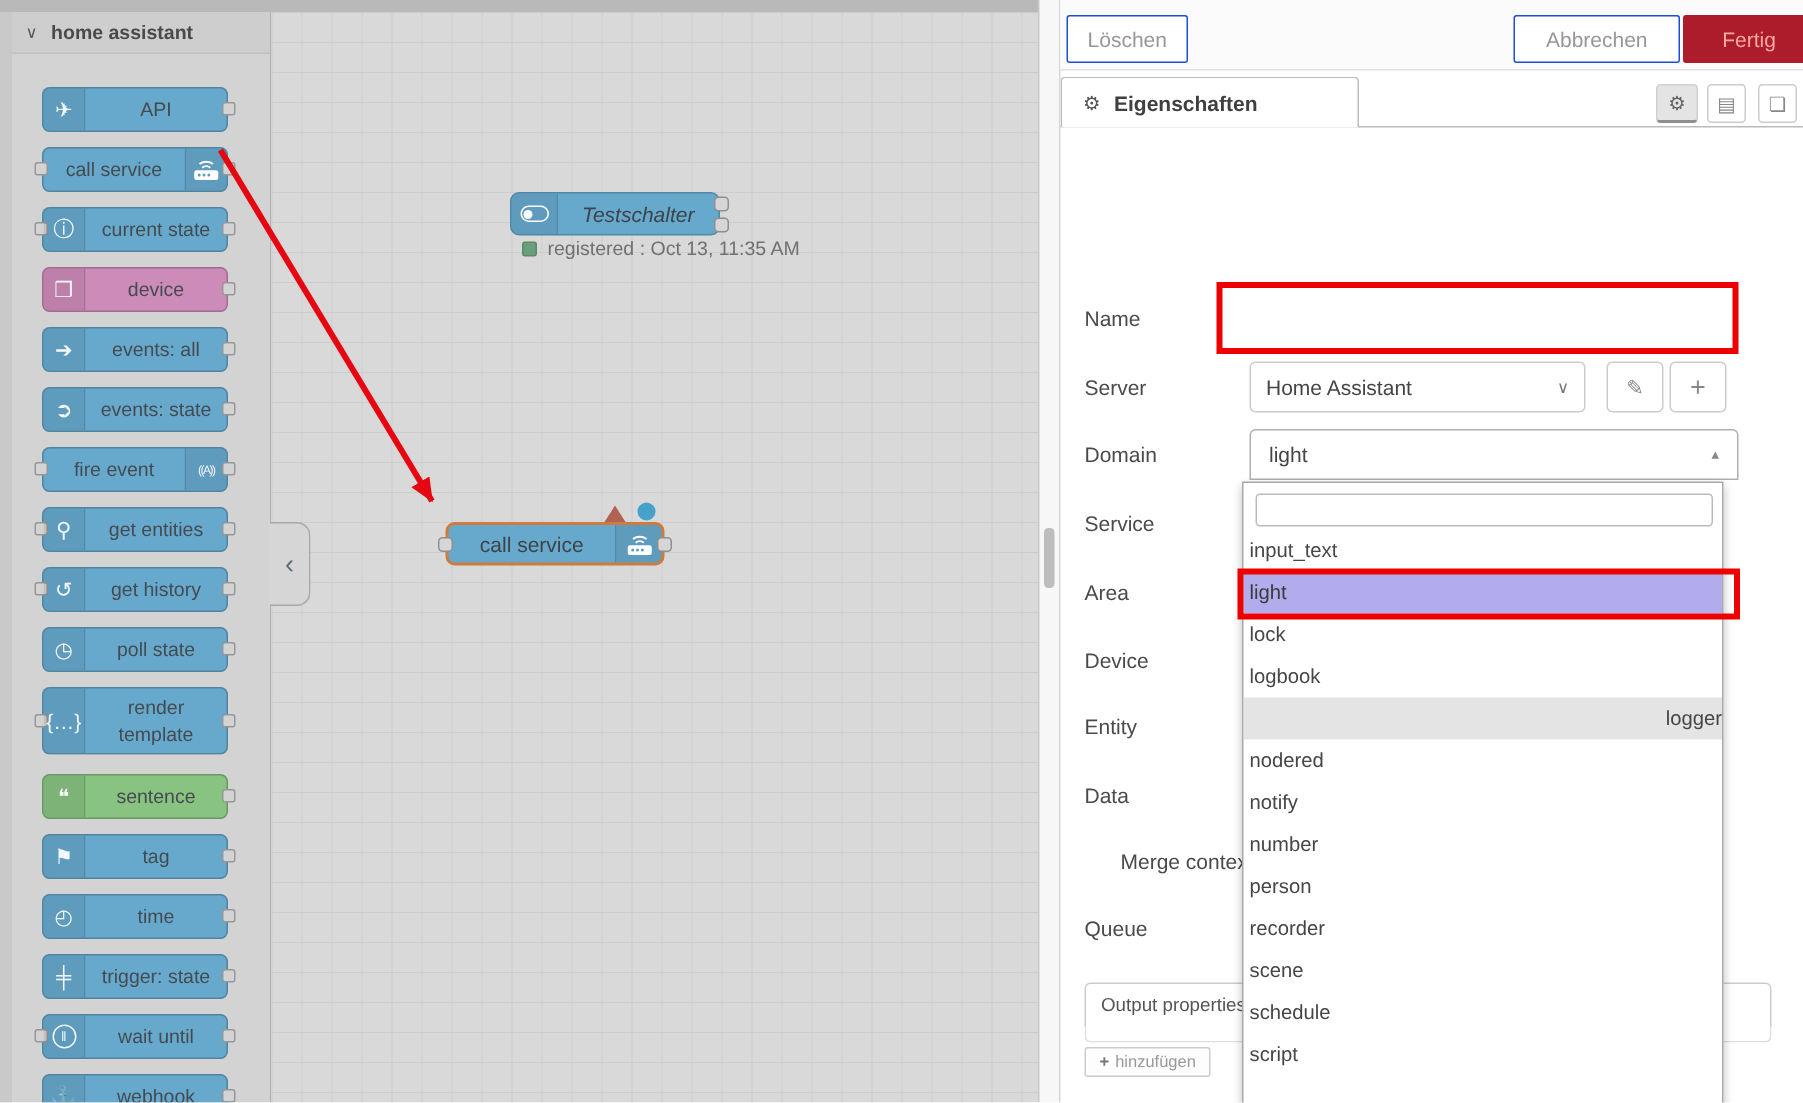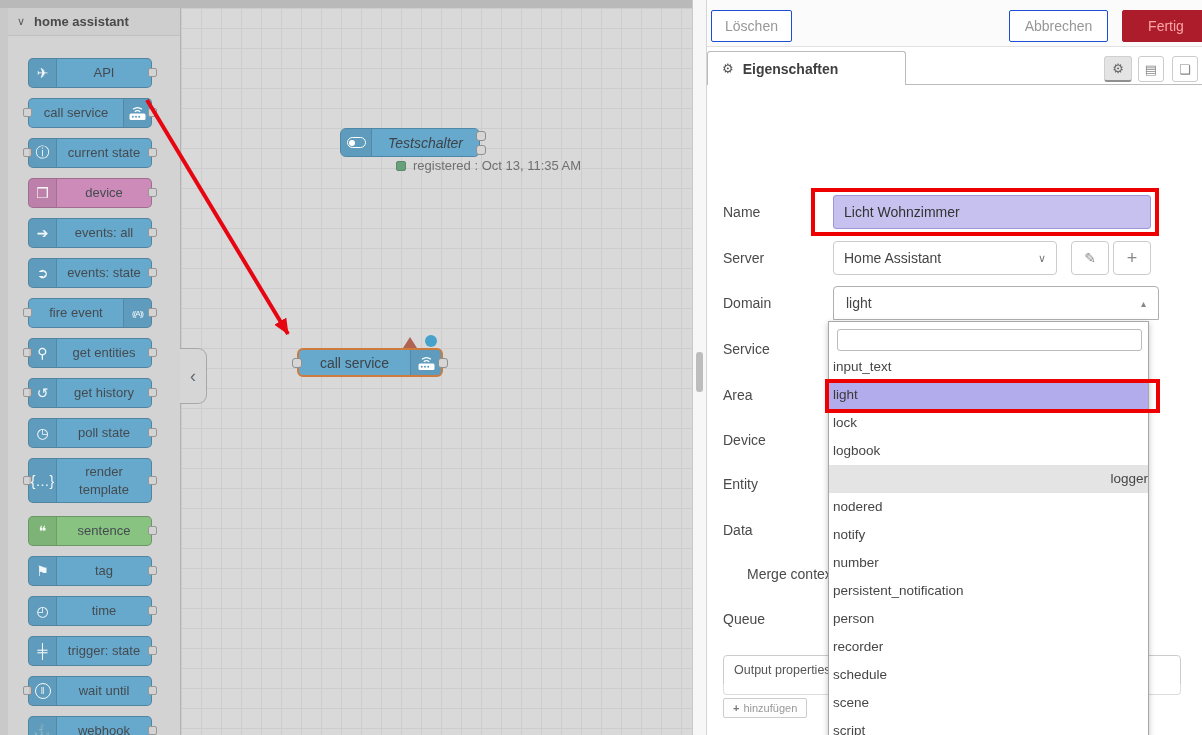--- a/index.html
+++ b/index.html
@@ -60,36 +60,36 @@
             font-size: 14px; color: #3d4449; }
   .nlabel.after-icon  { left: 31px; right: 0; }
   .nlabel.before-icon { left: 0; right: 31px; }
   .nlabel.italic { font-style: italic; }
   .cport { position: absolute; width: 10px; height: 10px; background: #d6d6d6; border: 1px solid #8f8f8f; border-radius: 3px; }
   .toggle { width: 19px; height: 11px; border: 1.5px solid #fff; border-radius: 6px; display: flex; align-items: center; padding: 1px; }
   .toggle .knob { width: 6px; height: 6px; border-radius: 50%; background: #fff; }
   .ind-triangle { position: absolute; right: 24px; top: -13px; width: 0; height: 0; border-left: 7px solid transparent;
                   border-right: 7px solid transparent; border-bottom: 11px solid #b06253; }
   .ind-circle { position: absolute; right: 4px; top: -15px; width: 12px; height: 12px; border-radius: 50%; background: #47a2cb; }
-  .node-status { position: absolute; left: 167px; top: 150px; display: flex; align-items: center; gap: 7px; z-index: 10; margin-left: 48px; }
+  .node-status { position: absolute; left: 167px; top: 150px; display: flex; align-items: center; gap: 7px; z-index: 10; }
   .status-dot { width: 10px; height: 10px; border-radius: 2px; background: #69a07b; border: 1px solid #5a8a6a; }
   .status-text { font-size: 13px; color: #707070; }
   .arrow-svg { position: absolute; left: 0; top: 0; width: 692px; height: 735px; z-index: 30; pointer-events: none; }
 
   .scrollstrip { position: absolute; left: 692px; top: 0; width: 14px; height: 735px; background: #f7f7f7;
                  border-left: 1px solid #c9c9c9; }
   .scroll-thumb { position: absolute; left: 3px; top: 352px; width: 7px; height: 40px; background: #bdbdbd; border-radius: 3px; }
 
   
   .panel { position: absolute; left: 706px; top: 0; width: 496px; height: 735px; background: #fff; border-left: 1px solid #d6d6d6; }
   .panel-header { position: absolute; left: 0; top: 0; right: 0; height: 47px; background: #fbfbfb; border-bottom: 1px solid #e2e2e2; }
   .btn { position: absolute; top: 10px; height: 32px; border: 1px solid #1d4ed8; border-radius: 2px; background: #fff;
          color: #979797; font-size: 14px; display: flex; align-items: center; justify-content: center; }
   .btn-delete { left: 4px; width: 81px; }
-  .btn-cancel { left: 302px; width: 99px; }
+  .btn-cancel { left: 302px; width: 111px; }
   .btn-done { left: 415px; width: 88px; background: var(--accent-red); border-color: var(--accent-red); color: #fca5a5; }
   .tabbar-border { position: absolute; left: 0; right: 0; top: 84px; height: 1px; background: #bbb; }
   .tab { position: absolute; left: 0; top: 51px; width: 199px; height: 34px; background: #fff; border: 1px solid #bbb;
          border-bottom: none; border-radius: 3px 3px 0 0; display: flex; align-items: center; gap: 9px;
          padding-left: 14px; font-weight: bold; font-size: 14px; color: #3f3f3f; z-index: 2; }
   .tab .gear { font-size: 13px; color: #555; font-weight: normal; }
   .tray-btn { position: absolute; height: 26px; display: flex; align-items: center; justify-content: center;
               font-size: 13px; border-radius: 3px; }
   .tray-gear { left: 397px; top: 56px; width: 28px; background: #e4e4e4; border: 1px solid #d0d0d0;
                border-bottom: 2px solid #8f8f8f; color: #666; }
@@ -366,21 +366,20 @@
     </div>
     <div class="tray-btn tray-doc">
       <span>▤</span>
     </div>
     <div class="tray-btn tray-select">
       <span>❏</span>
     </div>
 
     <div class="panel-body" id="panel-body">
 
-      <input class="input-name" value="Licht Wohnzimmer" style="">
 
       <div class="select-box">
         <span>Home Assistant</span>
         <span class="chev">∨</span>
       </div>
       <div class="sq-btn btn-edit-server">
         <span>✎</span>
       </div>
       <div class="sq-btn btn-add-server">
         <span>+</span>
@@ -404,25 +403,24 @@
         <input class="dd-search" value="" style="">
         <div class="dd-list" id="dd-list">
             <div class="dd-item">input_text</div>
             <div class="dd-item selected">light</div>
             <div class="dd-item">lock</div>
             <div class="dd-item">logbook</div>
             <div class="dd-item hover">logger</div>
             <div class="dd-item">nodered</div>
             <div class="dd-item">notify</div>
             <div class="dd-item">number</div>
-            <div class="dd-item">persistent_notification</div>
             <div class="dd-item">person</div>
             <div class="dd-item">recorder</div>
+            <div class="dd-item">scene</div>
             <div class="dd-item">schedule</div>
-            <div class="dd-item">scene</div>
             <div class="dd-item">script</div>
           </div>
       </div>
 
       <div class="ann ann-name"></div>
       <div class="ann ann-light"></div>
     <div class="flabel" style="top: 110px;">Name</div>
         <div class="flabel" style="top: 156px;">Server</div>
         <div class="flabel" style="top: 201px;">Domain</div>
         <div class="flabel" style="top: 247px;">Service</div>

